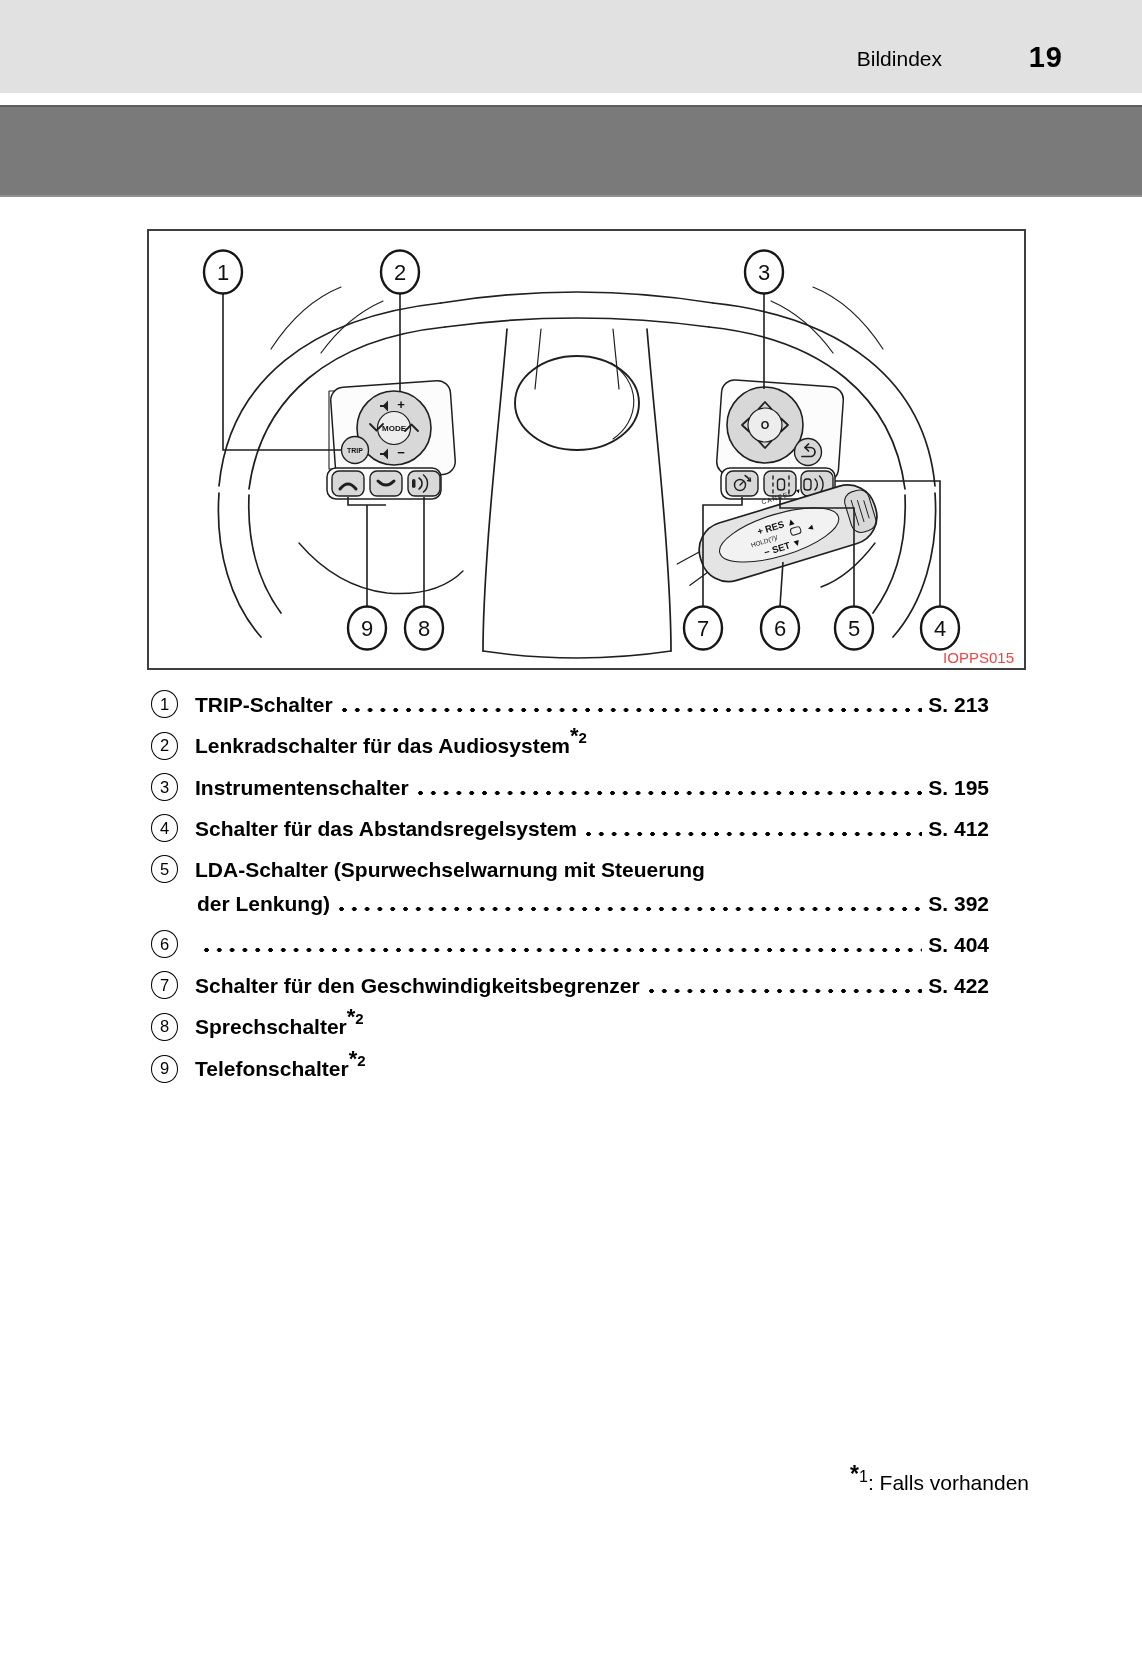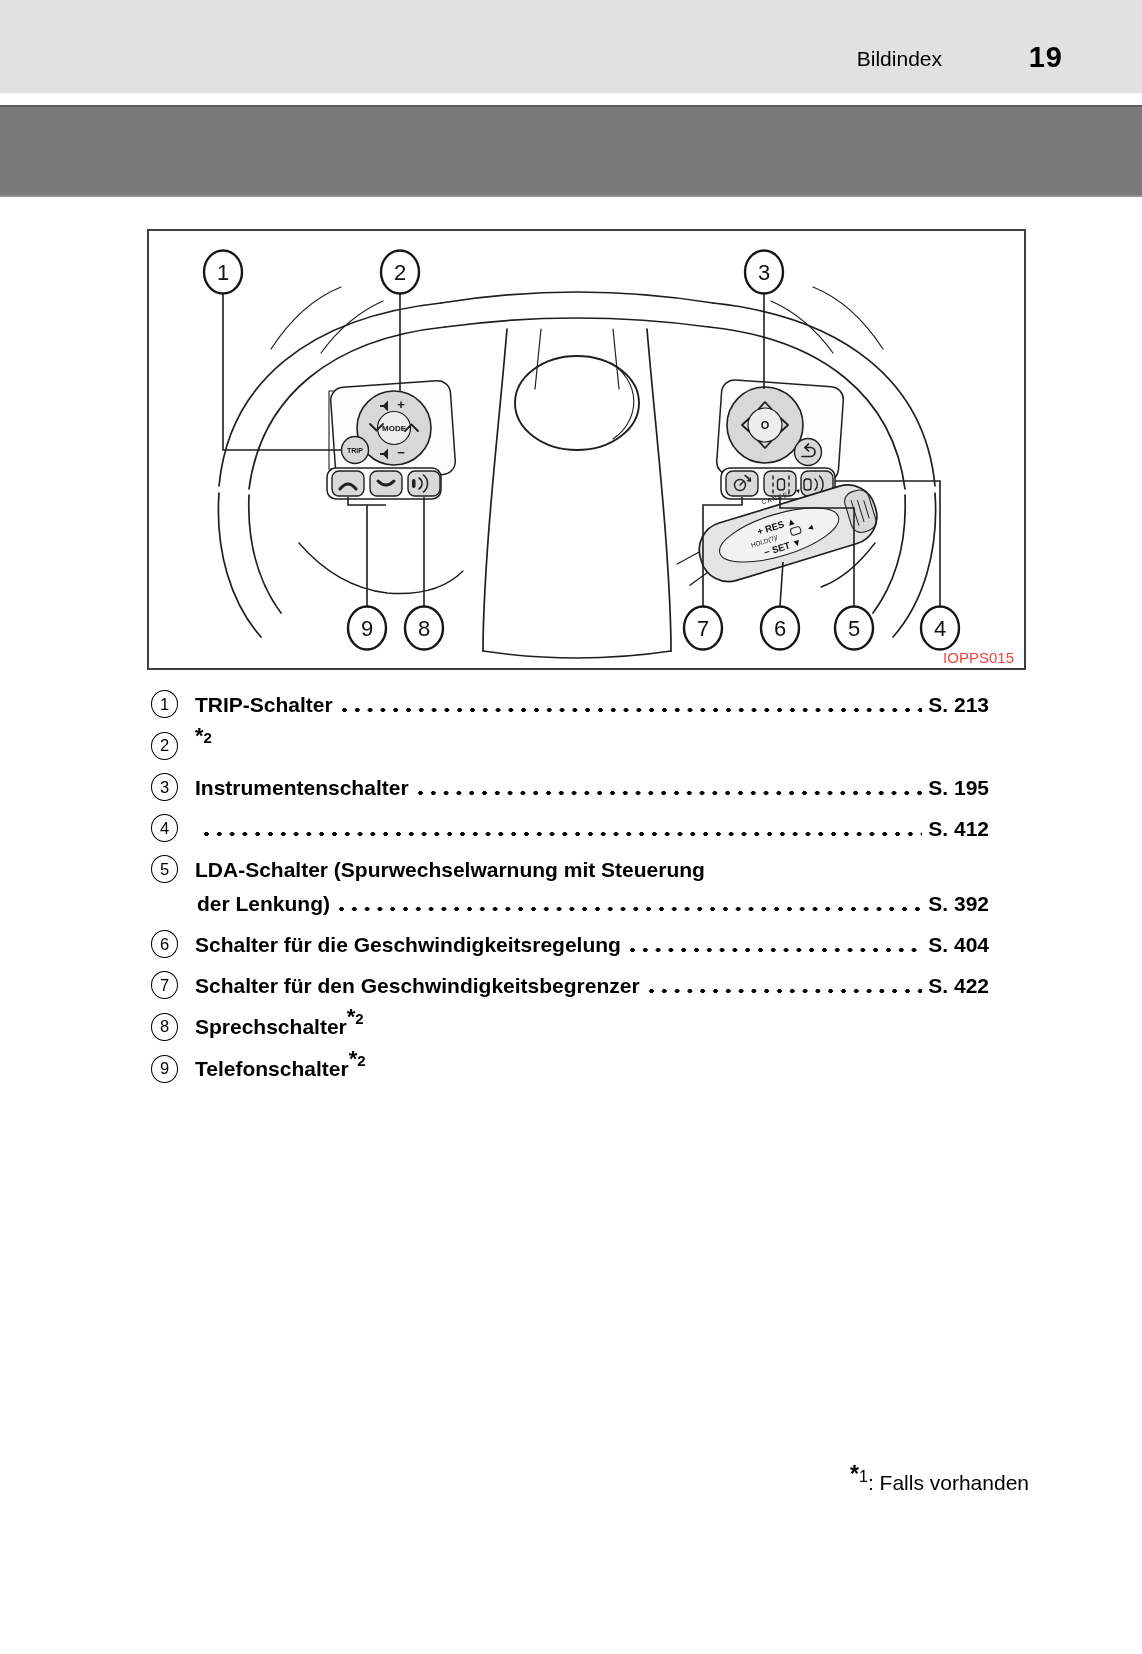--- a/index.html
+++ b/index.html
@@ -235,49 +235,50 @@
 
     <div class="lrow">
       <span class="lnum">1</span>
       <span class="ltext">TRIP-Schalter</span>
       <span class="leader"></span>
       <span class="lpage">S. 213</span>
     </div>
 
     <div class="lrow">
       <span class="lnum">2</span>
+      <span class="ltext">Lenkradschalter für das Audiosystem</span>
       <span class="sup"><span class="s">*</span><span class="n">2</span></span>
     </div>
 
     <div class="lrow">
       <span class="lnum">3</span>
       <span class="ltext">Instrumentenschalter</span>
       <span class="leader"></span>
       <span class="lpage">S. 195</span>
     </div>
 
     <div class="lrow">
       <span class="lnum">4</span>
+      <span class="ltext">Schalter für das Abstandsregelsystem</span>
       <span class="leader"></span>
       <span class="lpage">S. 412</span>
     </div>
 
     <div class="lrow">
       <span class="lnum">5</span>
       <span class="ltext">LDA-Schalter (Spurwechselwarnung mit Steuerung</span>
     </div>
     <div class="lcont">
       <span class="ltext">der Lenkung)</span>
       <span class="leader"></span>
       <span class="lpage">S. 392</span>
     </div>
 
     <div class="lrow">
       <span class="lnum">6</span>
-      <span class="ltext">Schalter für die Geschwindigkeitsregelung</span>
       <span class="leader"></span>
       <span class="lpage">S. 404</span>
     </div>
 
     <div class="lrow">
       <span class="lnum">7</span>
       <span class="ltext">Schalter für den Geschwindigkeitsbegrenzer</span>
       <span class="leader"></span>
       <span class="lpage">S. 422</span>
     </div>

